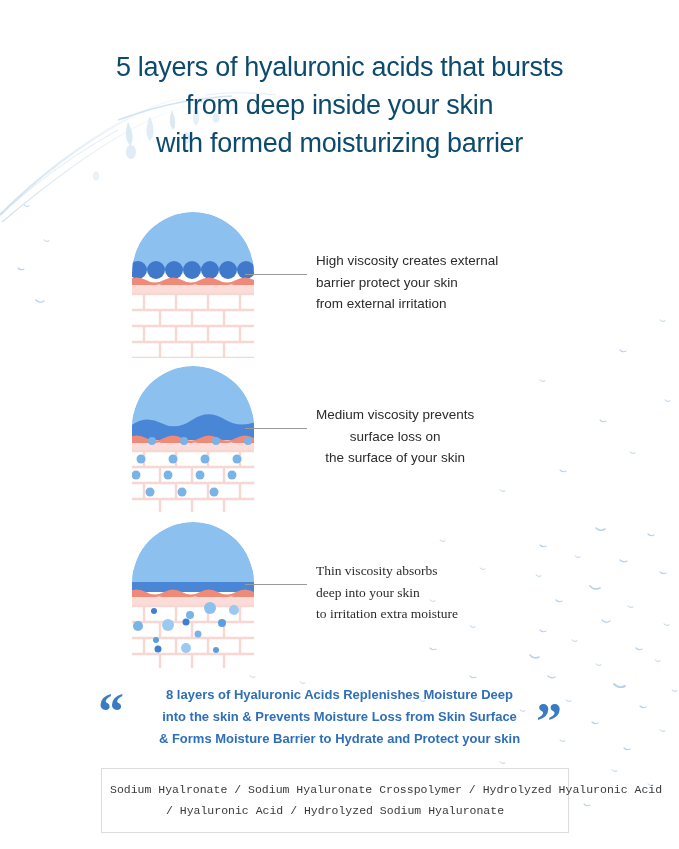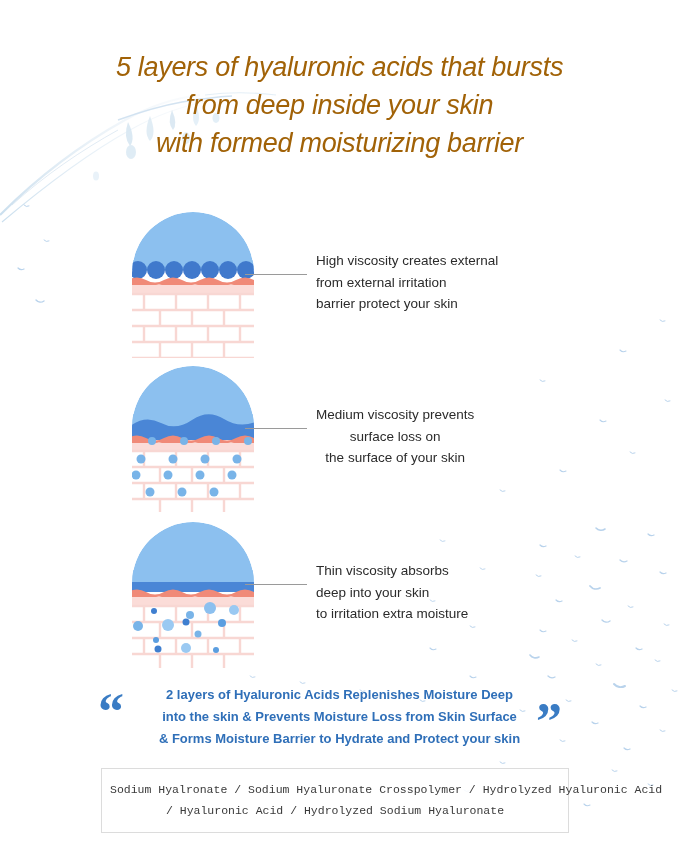--- a/index.html
+++ b/index.html
@@ -33,38 +33,37 @@
   }
 
   
   .title {
     position: absolute;
     left: 0; top: 48px;
     width: 679px;
     text-align: center;
     font-size: 27px;
     line-height: 38px;
-    color: #a16207;
+    color: #0c4a6e;
     font-weight: 400;
     letter-spacing: -0.3px;
     z-index: 5;
-    font-style: italic;
   }
   .title-line { display: block; white-space: nowrap; }
 
   
   .row {
     position: absolute;
     left: 0;
     width: 679px;
     height: 155px;
   }
   .row-1 { top: 208px; }
   .row-2 { top: 362px; text-align: center; }
-  .row-3 { top: 518px; }
+  .row-3 { top: 518px; font-family: Liberation Serif, serif; }
 
   .diagram {
     position: absolute;
     left: 128px;
     top: 0;
     width: 130px;
     height: 150px;
   }
   .connector {
     position: absolute;
@@ -274,22 +273,22 @@
           <line x1="112" y1="118" x2="112" y2="134"></line>
           <line x1="32" y1="134" x2="32" y2="150"></line>
           <line x1="64" y1="134" x2="64" y2="150"></line>
           <line x1="96" y1="134" x2="96" y2="150"></line>
         </g>
       </g>
     </svg>
     <div class="connector"></div>
     <div class="caption">
       <span>High viscosity creates external</span>
+      <span>barrier protect your skin</span>
       <span>from external irritation</span>
-      <span>barrier protect your skin</span>
     </div>
   </div>
 
   <div class="row row-2">
     <svg class="diagram" viewBox="0 0 130 150">
       <defs>
         <clipPath id="clip2">
           <path d="M65 4 a61 61 0 0 1 61 61 L126 150 L4 150 L4 65 A61 61 0 0 1 65 4 Z"></path>
         </clipPath>
       </defs>
@@ -411,21 +410,21 @@
       <span>Thin viscosity absorbs</span>
       <span>deep into your skin</span>
       <span>to irritation extra moisture</span>
     </div>
   </div>
 
   <div class="quote-block">
     <div class="quote-mark quote-open">“</div>
     <div class="quote-mark quote-close">”</div>
     <div class="quote-text">
-      <span>2 layers of Hyaluronic Acids Replenishes Moisture Deep</span>
+      <span>8 layers of Hyaluronic Acids Replenishes Moisture Deep</span>
       <span>into the skin &amp; Prevents Moisture Loss from Skin Surface</span>
       <span>&amp; Forms Moisture Barrier to Hydrate and Protect your skin</span>
     </div>
   </div>
 
   <div class="ingredients">
     <span>Sodium Hyalronate / Sodium Hyaluronate Crosspolymer / Hydrolyzed Hyaluronic Acid</span>
     <span>/ Hyaluronic Acid / Hydrolyzed Sodium Hyaluronate</span>
   </div>
 

